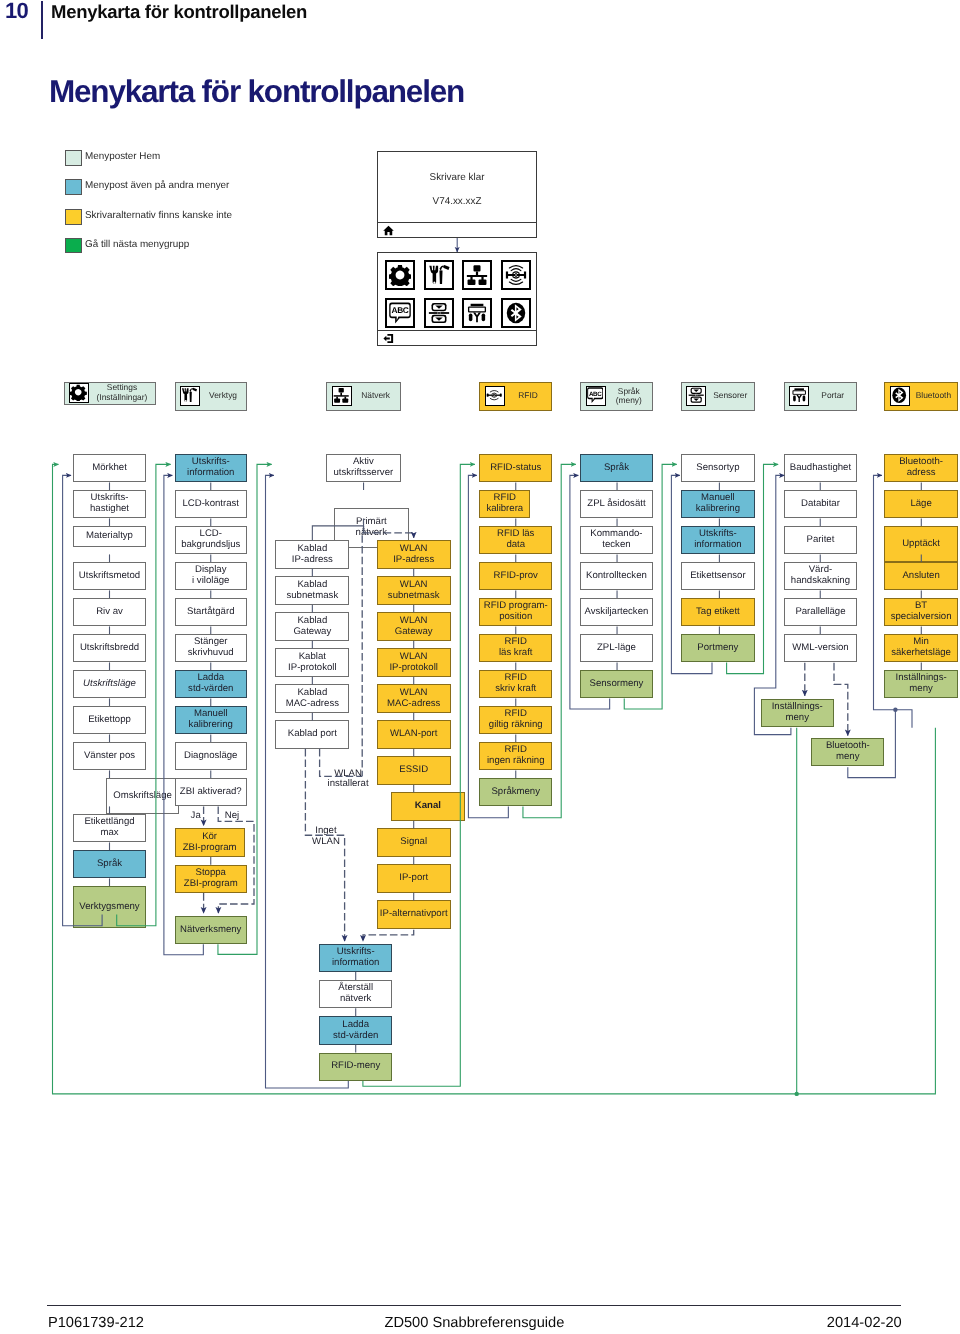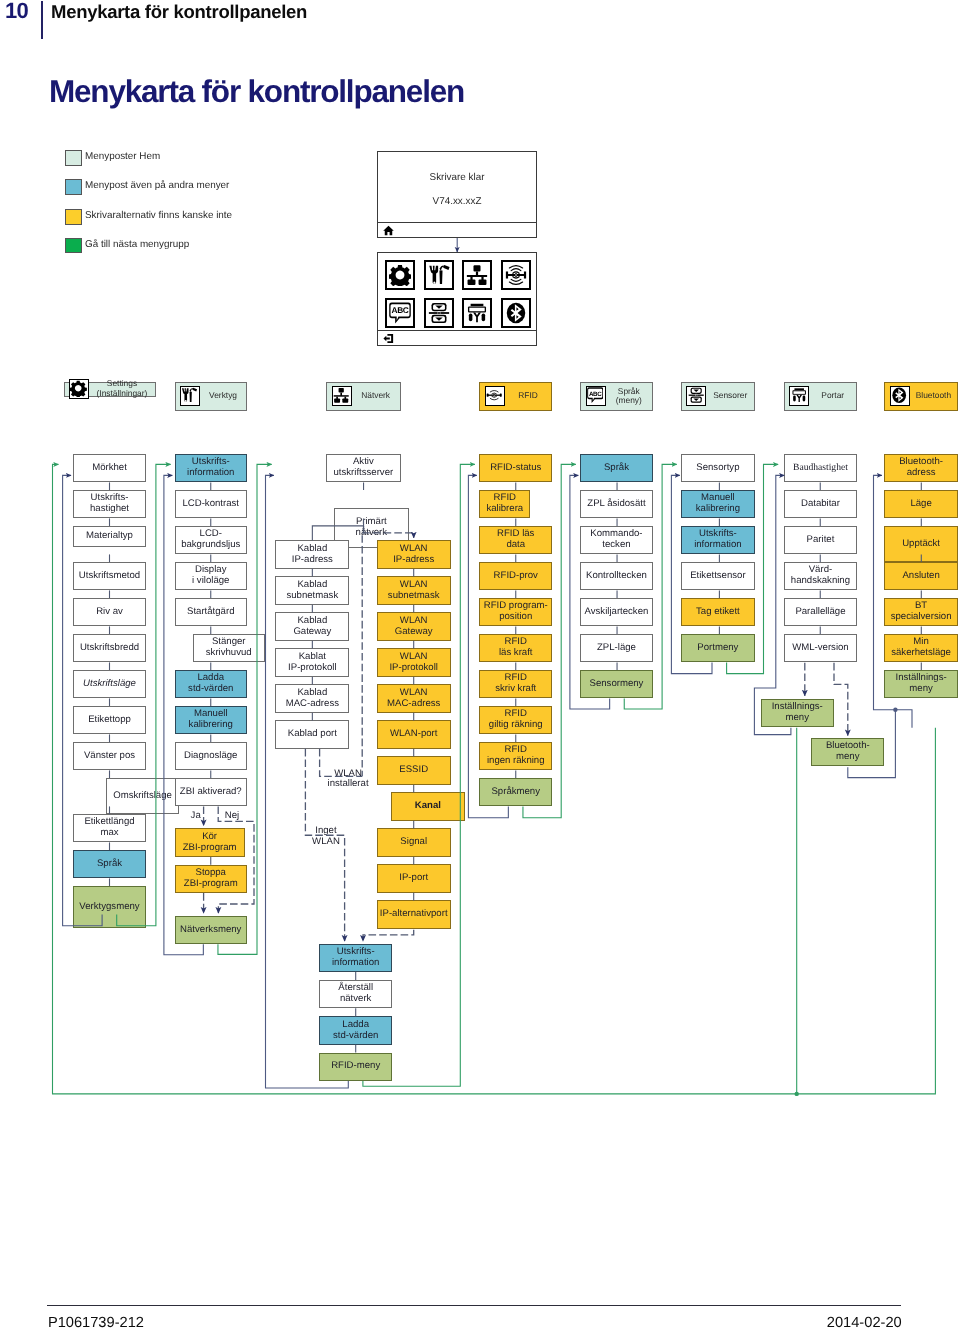--- a/index.html
+++ b/index.html
@@ -140,21 +140,21 @@
             <ellipse cx="50" cy="50" rx="42" ry="47" fill="#000"></ellipse>
             <path d="M45 10 L76 34 L57 50 L76 66 L45 90 V58 L32 68 L26 61 L41 50 L26 39 L32 32 L45 42 Z M52 24 V40 L62 33 Z M52 60 V76 L62 67 Z" fill="#fff" fill-rule="evenodd"></path>
           </svg></span>
       </div>
       <span style="display: inline-block; width: 11px; height: 11px; line-height: 0; position: absolute; left: 383px; top: 333px;"><svg viewBox="0 0 100 100" width="11" height="11">
           <path d="M40 8 h52 v84 H40 V74 h34 V26 H40 Z" fill="#000"></path>
           <path d="M4 50 L30 26 v14 h32 v20 H30 v14 Z" fill="#000"></path>
         </svg></span>
     </div>
   <div id="menubar">
-      <div class="chip" style="left: 63.5px; top: 381.5px; width: 92.3px; height: 15px;">
+      <div class="chip" style="left: 63.5px; top: 381.5px; width: 92.3px; height: 23px;">
         <div class="chipico" style="width: 20px; height: 20px; margin-left: 4.6px; position: relative;">
           <span style="display: inline-block; width: 16.4px; height: 16.4px; line-height: 0; position: absolute; left: 0.2px; top: 0.2px;"><svg viewBox="0 0 100 100" width="16.4" height="16.4">
               <path d="M41 4 h18 l2 12 a36 36 0 0 1 10 4 l10-7 13 13 -7 10 a36 36 0 0 1 4 10 l12 2 v18 l-12 2 a36 36 0 0 1-4 10 l7 10 -13 13 -10-7 a36 36 0 0 1-10 4 l-2 12 h-18 l-2-12 a36 36 0 0 1-10-4 l-10 7 -13-13 7-10 a36 36 0 0 1-4-10 l-12-2 v-18 l12-2 a36 36 0 0 1 4-10 l-7-10 13-13 10 7 a36 36 0 0 1 10-4 Z M50 30 a20 20 0 1 0 0.1 0 Z" fill="#000" fill-rule="evenodd"></path>
             </svg></span>
         </div>
         <div class="chiptx">Settings<br>(Inställningar)</div>
       </div>
       <div class="chip" style="left: 174.6px; top: 381.5px; width: 72.3px; height: 29.5px;">
         <div class="chipico" style="width: 20px; height: 20px; margin-left: 4.6px; position: relative;">
           <span style="display: inline-block; width: 16.4px; height: 16.4px; line-height: 0; position: absolute; left: 0.2px; top: 0.2px;"><svg viewBox="0 0 100 100" width="16.4" height="16.4">
@@ -257,21 +257,21 @@
       <div class="nd" style="left: 73px; top: 742px; width: 73px; height: 28.4px;">Vänster pos</div>
       <div class="nd" style="left: 66px; top: 778px; width: 73px; height: 36px; margin-left: 40px;">Omskriftsläge</div>
       <div class="nd" style="left: 73px; top: 814px; width: 73px; height: 28.4px;">Etikettlängd<br>max</div>
       <div class="nd blue" style="left: 73px; top: 850px; width: 73px; height: 28.4px;">Språk</div>
       <div class="nd grn" style="left: 73px; top: 886px; width: 73px; height: 42px;">Verktygsmeny</div>
       <div class="nd blue" style="left: 174.6px; top: 454px; width: 72.3px; height: 28.4px;">Utskrifts-<br>information</div>
       <div class="nd" style="left: 174.6px; top: 490px; width: 72.3px; height: 28.4px;">LCD-kontrast</div>
       <div class="nd" style="left: 174.6px; top: 526px; width: 72.3px; height: 28.4px;">LCD-<br>bakgrundsljus</div>
       <div class="nd" style="left: 174.6px; top: 562px; width: 72.3px; height: 28.4px;">Display<br>i viloläge</div>
       <div class="nd" style="left: 174.6px; top: 598px; width: 72.3px; height: 28.4px;">Startåtgärd</div>
-      <div class="nd" style="left: 174.6px; top: 634px; width: 72.3px; height: 28.4px; margin-left: 18px;">Stänger<br>skrivhuvud</div>
+      <div class="nd" style="left: 174.6px; top: 634px; width: 72.3px; height: 28.4px;">Stänger<br>skrivhuvud</div>
       <div class="nd blue" style="left: 174.6px; top: 670px; width: 72.3px; height: 28.4px;">Ladda<br>std-värden</div>
       <div class="nd blue" style="left: 174.6px; top: 706px; width: 72.3px; height: 28.4px;">Manuell<br>kalibrering</div>
       <div class="nd" style="left: 174.6px; top: 742px; width: 72.3px; height: 28.4px;">Diagnosläge</div>
       <div class="nd" style="left: 174.6px; top: 778px; width: 72.3px; height: 28.4px;">ZBI aktiverad?</div>
       <div class="nd yel" style="left: 174.6px; top: 828.4px; width: 70px; height: 28.4px;">Kör<br>ZBI-program</div>
       <div class="nd yel" style="left: 174.6px; top: 864.7px; width: 72.3px; height: 28.4px;">Stoppa<br>ZBI-program</div>
       <div class="nd grn" style="left: 174.6px; top: 915.9px; width: 72.3px; height: 28.4px;">Nätverksmeny</div>
       <div class="nd yel" style="left: 479.3px; top: 454px; width: 72.9px; height: 28.4px;">RFID-status</div>
       <div class="nd yel" style="left: 479.3px; top: 490px; width: 51px; height: 28.4px;">RFID kalibrera</div>
       <div class="nd yel" style="left: 479.3px; top: 526px; width: 72.9px; height: 28.4px;">RFID läs<br>data</div>
@@ -288,21 +288,21 @@
       <div class="nd" style="left: 580px; top: 562px; width: 72.9px; height: 28.4px;">Kontrolltecken</div>
       <div class="nd" style="left: 580px; top: 598px; width: 72.9px; height: 28.4px;">Avskiljartecken</div>
       <div class="nd" style="left: 580px; top: 634px; width: 72.9px; height: 28.4px;">ZPL-läge</div>
       <div class="nd grn" style="left: 580px; top: 670px; width: 72.9px; height: 28.4px;">Sensormeny</div>
       <div class="nd" style="left: 680.8px; top: 454px; width: 74.2px; height: 28.4px;">Sensortyp</div>
       <div class="nd blue" style="left: 680.8px; top: 490px; width: 74.2px; height: 28.4px;">Manuell<br>kalibrering</div>
       <div class="nd blue" style="left: 680.8px; top: 526px; width: 74.2px; height: 28.4px;">Utskrifts-<br>information</div>
       <div class="nd" style="left: 680.8px; top: 562px; width: 74.2px; height: 28.4px;">Etikettsensor</div>
       <div class="nd yel" style="left: 680.8px; top: 598px; width: 74.2px; height: 28.4px;">Tag etikett</div>
       <div class="nd grn" style="left: 680.8px; top: 634px; width: 74.2px; height: 28.4px;">Portmeny</div>
-      <div class="nd" style="left: 783.8px; top: 454px; width: 73.3px; height: 28.4px; font-family: Liberation Serif, serif;">Baudhastighet</div>
+      <div class="nd" style="left: 783.8px; top: 454px; width: 73.3px; height: 28.4px;">Baudhastighet</div>
       <div class="nd" style="left: 783.8px; top: 490px; width: 73.3px; height: 28.4px;">Databitar</div>
       <div class="nd" style="left: 783.8px; top: 526px; width: 73.3px; height: 28.4px;">Paritet</div>
       <div class="nd" style="left: 783.8px; top: 562px; width: 73.3px; height: 28.4px;">Värd-<br>handskakning</div>
       <div class="nd" style="left: 783.8px; top: 598px; width: 73.3px; height: 28.4px;">Parallelläge</div>
       <div class="nd" style="left: 783.8px; top: 634px; width: 73.3px; height: 28.4px;">WML-version</div>
       <div class="nd yel" style="left: 884.2px; top: 454px; width: 73.8px; height: 28.4px;">Bluetooth-<br>adress</div>
       <div class="nd yel" style="left: 884.2px; top: 490px; width: 73.8px; height: 28.4px;">Läge</div>
       <div class="nd yel" style="left: 884.2px; top: 526px; width: 73.8px; height: 36px;">Upptäckt</div>
       <div class="nd yel" style="left: 884.2px; top: 562px; width: 73.8px; height: 28.4px;">Ansluten</div>
       <div class="nd yel" style="left: 884.2px; top: 598px; width: 73.8px; height: 28.4px;">BT<br>specialversion</div>
@@ -334,20 +334,21 @@
       <div class="nd grn" style="left: 760.7px; top: 698.8px; width: 73.1px; height: 28.4px;">Inställnings-<br>meny</div>
       <div class="nd grn" style="left: 811.3px; top: 738px; width: 73px; height: 28.4px;">Bluetooth-<br>meny</div>
       <div class="lbl" style="left: 190.6px; top: 810.8px;">Ja</div>
       <div class="lbl" style="left: 224.8px; top: 810.8px;">Nej</div>
       <div class="lbl" style="left: 327.5px; top: 768.5px;">WLAN<br>installerat</div>
       <div class="lbl" style="left: 312.1px; top: 825.9px;">Inget<br>WLAN</div>
     </div>
 
   <div id="ftr-rule"></div>
   <div class="ftr" id="ftr-l">P1061739-212</div>
+  <div class="ftr" id="ftr-c">ZD500 Snabbreferensguide</div>
   <div class="ftr" id="ftr-r">2014-02-20</div>
 <svg class="ov" viewBox="0 0 960 1334">
       <defs>
         <marker id="ag" viewBox="0 0 10 10" refX="9" refY="5" markerWidth="5.2" markerHeight="5.2" orient="auto-start-reverse" markerUnits="strokeWidth">
           <path d="M0 0.6 L10 5 L0 9.4 L2.4 5 Z" fill="#2f9e63"></path>
         </marker>
         <marker id="ab" viewBox="0 0 10 10" refX="9" refY="5" markerWidth="5.2" markerHeight="5.2" orient="auto-start-reverse" markerUnits="strokeWidth">
           <path d="M0 0.6 L10 5 L0 9.4 L2.4 5 Z" fill="#2b3568"></path>
         </marker>
         <marker id="ad" viewBox="0 0 10 10" refX="9" refY="5" markerWidth="5.2" markerHeight="5.2" orient="auto-start-reverse" markerUnits="strokeWidth">

